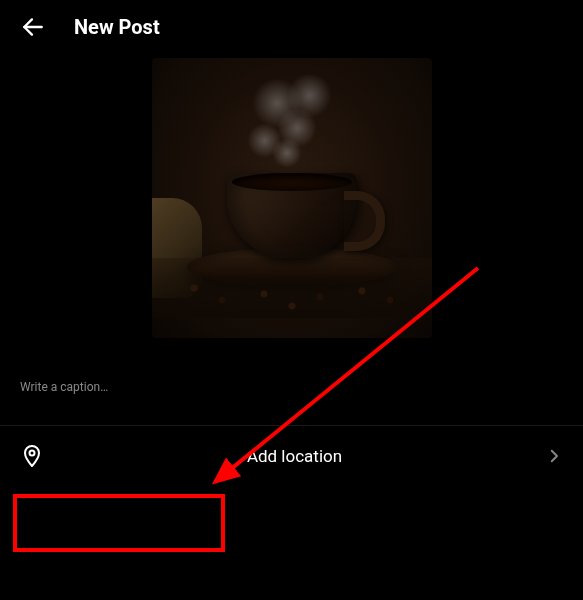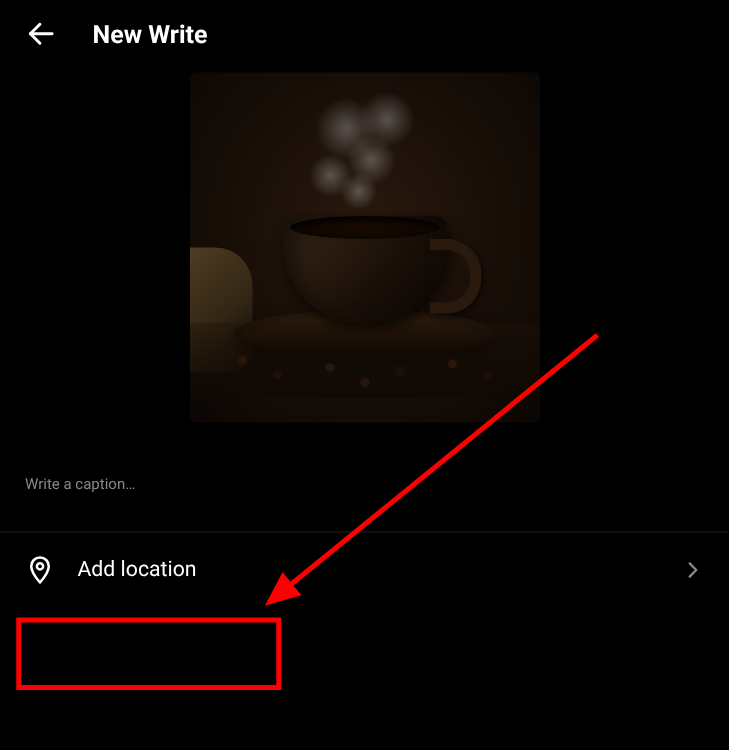--- a/index.html
+++ b/index.html
@@ -158,20 +158,21 @@
       gap: 18px;
     }
     .location-icon {
       display: flex;
       align-items: center;
     }
     .location-label {
       flex: 1;
       font-size: 17px;
       color: #fff;
+      text-align: center;
     }
     .chevron {
       color: #777;
       display: flex;
       align-items: center;
     }
     .annotation-box {
       position: absolute;
       left: 13px;
       top: 494px;
@@ -190,21 +191,21 @@
 </head>
 <body>
 
 <div class="header">
   <div class="back-arrow">
     <svg width="26" height="26" viewBox="0 0 24 24" fill="none" stroke="#fff" stroke-width="2.2" stroke-linecap="round" stroke-linejoin="round">
       <line x1="20" y1="12" x2="4" y2="12"></line>
       <polyline points="11 5 4 12 11 19"></polyline>
     </svg>
   </div>
-  <div class="title">New Write</div>
+  <div class="title">New Post</div>
 </div>
 
 <div class="image-container">
   <div class="post-image">
     <div class="burlap"></div>
     <div class="saucer"></div>
     <div class="beans"></div>
     <div class="cup"></div>
     <div class="steam">
       <div class="steam-curl" style="width:50px;height:50px;top:10px;left:30px;"></div>

